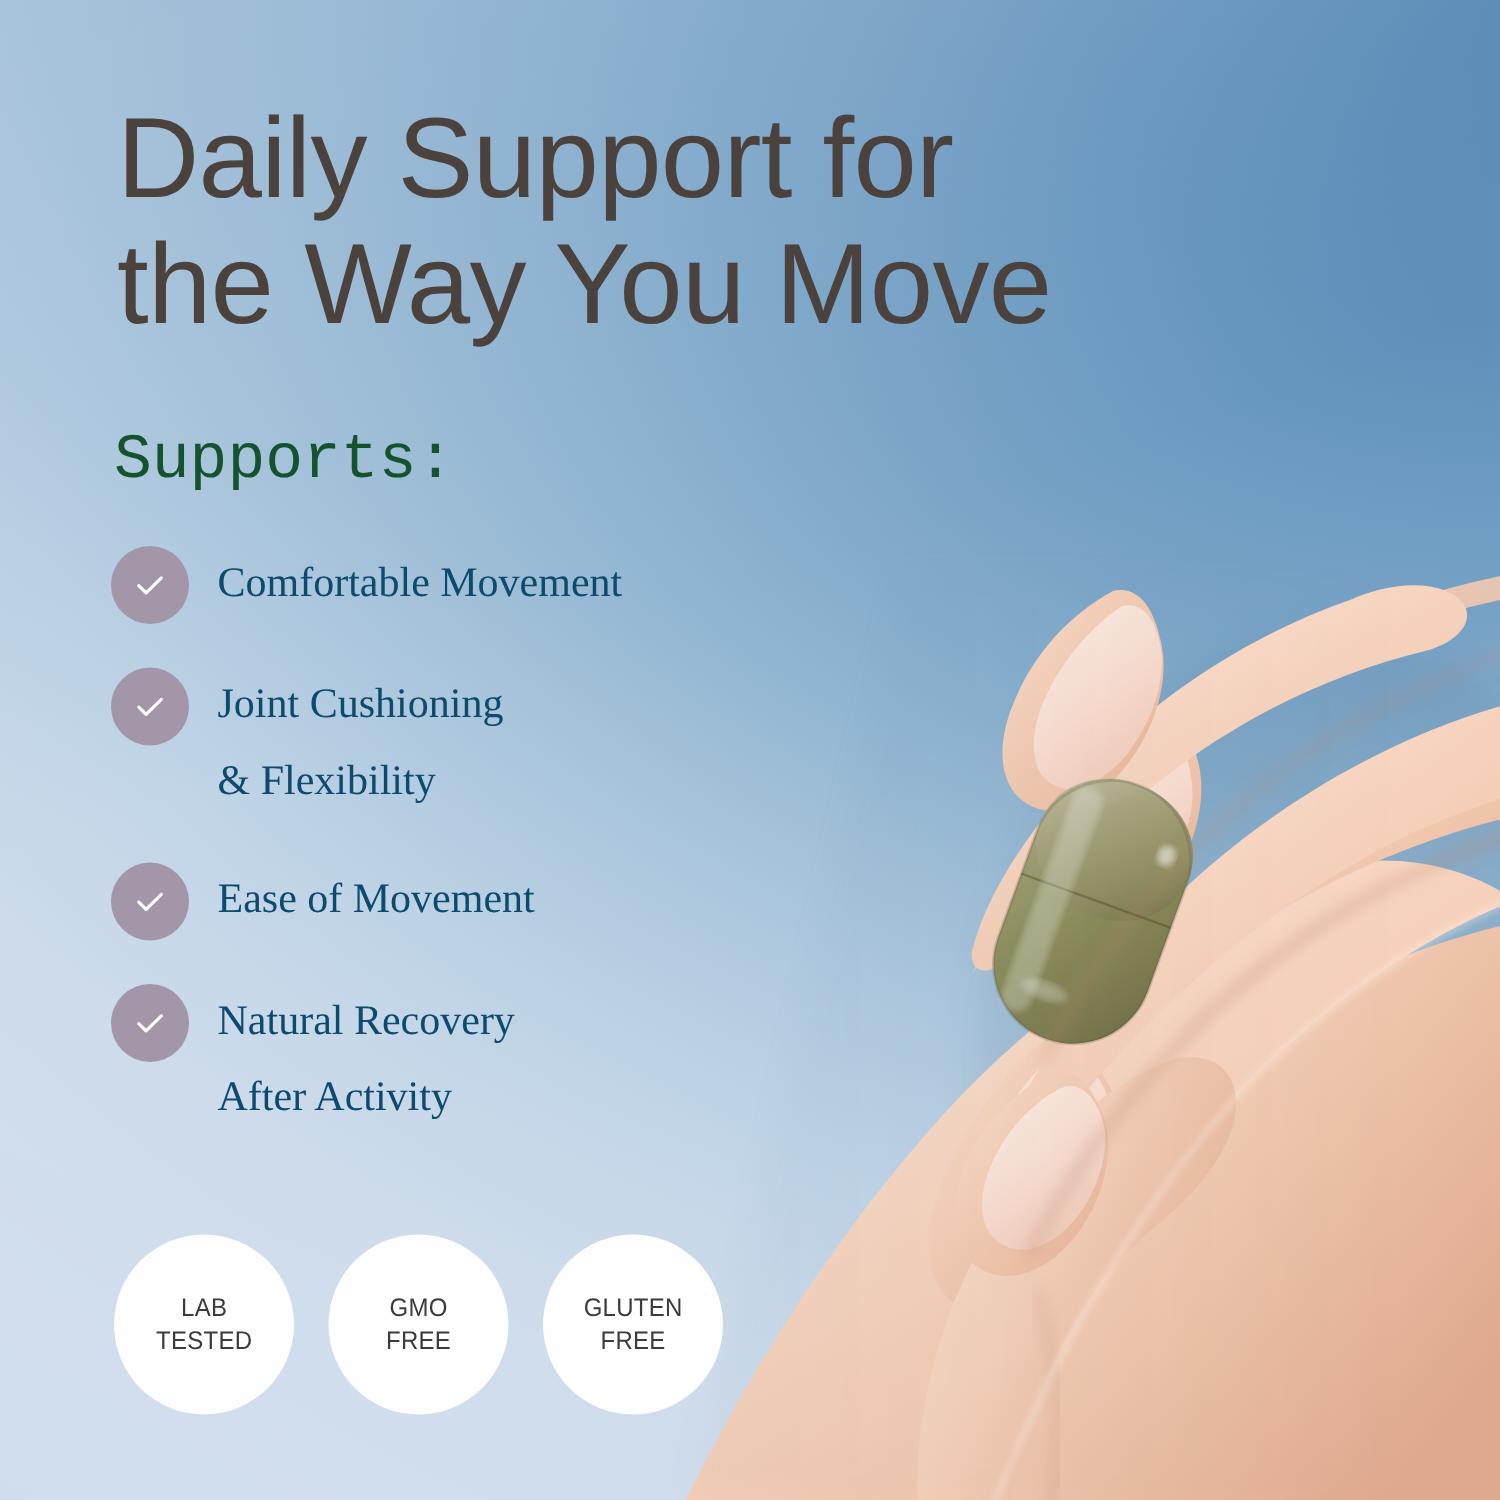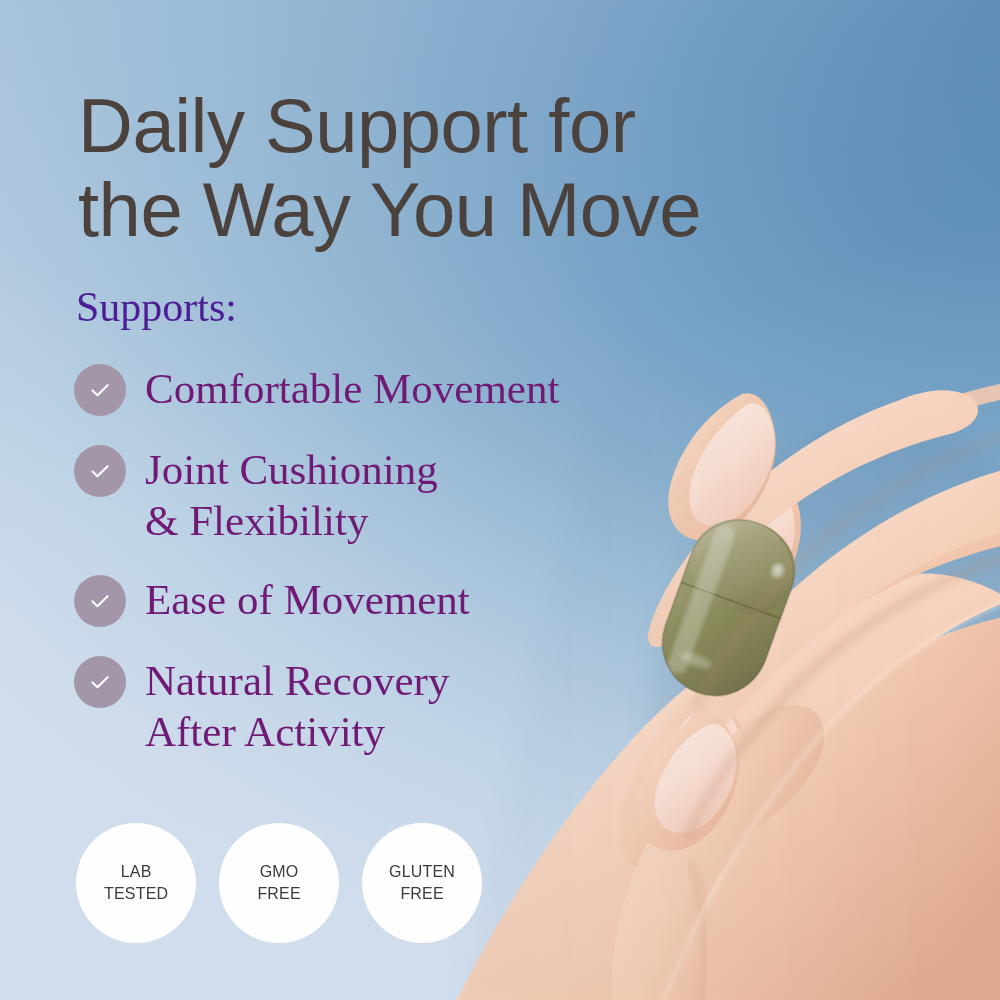--- a/index.html
+++ b/index.html
@@ -33,38 +33,38 @@
     position:absolute; inset:0;
     background:linear-gradient(20deg, rgba(208,221,236,.85) 0%, rgba(208,221,236,.25) 30%, rgba(208,221,236,0) 55%);
   }
 
   
   .hand-layer { position:absolute; inset:0; }
   .hand-layer svg { position:absolute; inset:0; width:1000px; height:1000px; display:block; }
 
   
   .headline {
-    position:absolute; left:78px; top:84px;
+    position:absolute; left:78px; top:64px;
     width:700px;
     font-family:"Liberation Sans", sans-serif;
     font-weight:300;
     font-size:76px;
     line-height:84px;
     letter-spacing:-0.5px;
     color:#4b423e;
     white-space:pre-line;
   }
 
   .supports-label {
     position:absolute; left:76px; top:283px;
-    font-family:Liberation Serif, serif;
+    font-family:Liberation Mono, monospace;
     font-weight:300;
     font-size:42px;
     line-height:48px;
-    color:#4c1d95;
+    color:#14532d;
   }
 
   .benefits { position:absolute; left:74px; top:362px; width:620px; }
 
   .benefit {
     display:flex;
     align-items:flex-start;
     margin-bottom:27px;
   }
   .benefit:last-child { margin-bottom:16px; }
@@ -75,23 +75,23 @@
     border-radius:50%;
     background:#a396a8;
     margin-right:19px;
     margin-top:2px;
     display:flex; align-items:center; justify-content:center;
   }
   .check-badge svg { display:block; }
 
   .benefit-text {
     font-family:"Liberation Serif", serif;
-    font-size:43px;
+    font-size:28px;
     line-height:51px;
-    color:#701a75;
+    color:#0c4a6e;
     white-space:pre-line;
     padding-top:1px;
   }
 
   
   .cert-row {
     position:absolute; left:76px; top:823px;
     display:flex;
     gap:23px;
   }

